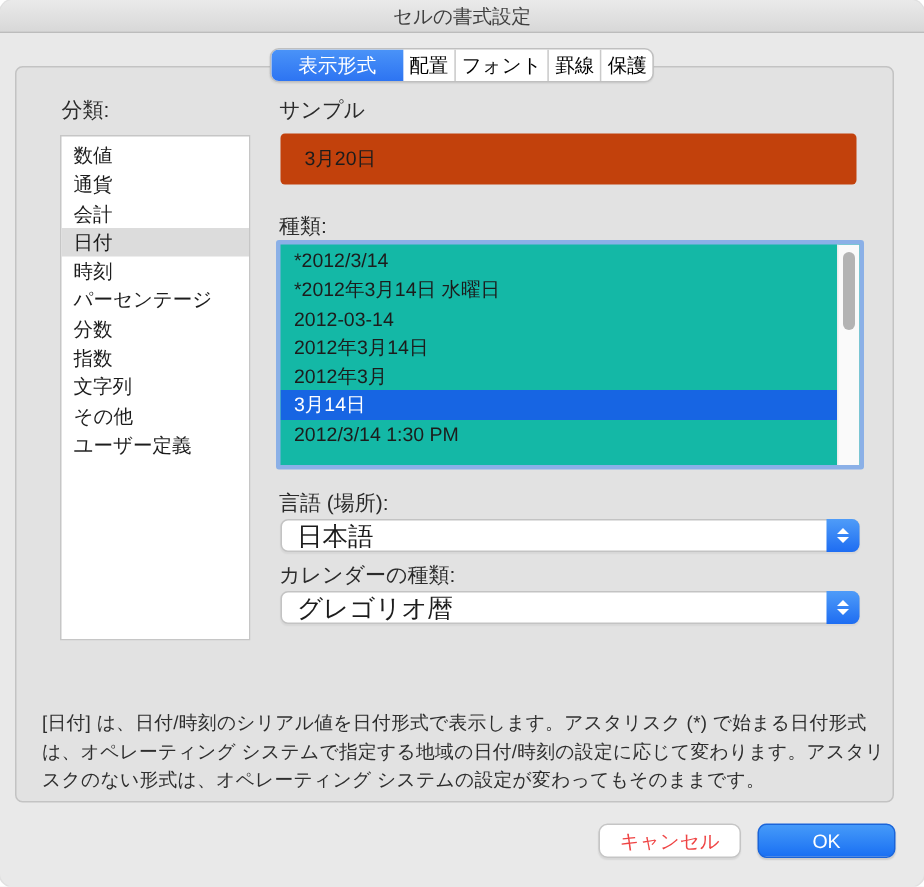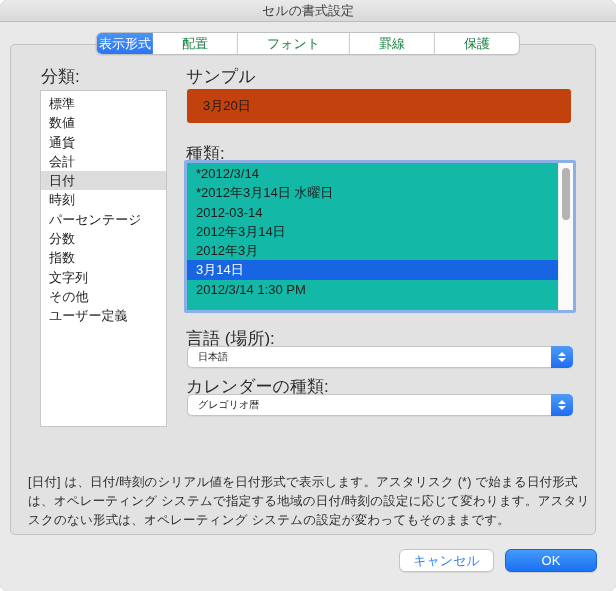--- a/index.html
+++ b/index.html
@@ -28,31 +28,31 @@
   }
 
   .tabs {
     position:absolute; top:32px; left:50%; transform:translateX(-50%);
     display:flex; height:23px; background:#ffffff;
     border:1px solid #bfbfbf; border-radius:6px; overflow:hidden; z-index:3;
     box-shadow:0 1px 1px rgba(0,0,0,0.06);
   }
   .tab {
     display:flex; align-items:center; justify-content:center;
-    padding:0 29px; font-size:13px; color:#15803d; cursor:default;
+    padding:0 4px; font-size:13px; color:#000000; cursor:default;
     white-space:nowrap;
   }
   .tab + .tab { border-left:1px solid #c9c9c9; }
   .tab.selected {
     background:linear-gradient(#4a93f8,#2d74f2); color:#ffffff;
-    padding:0 2px; border-left:none;
+    padding:0 18px; border-left:none;
   }
   .tab.selected + .tab { border-left:none; }
 
-  .label { position:absolute; font-size:17px; color:#2b2b2b; }
+  .label { position:absolute; font-size:14px; color:#2b2b2b; }
 
   
   .cat-list {
     position:absolute; left:29px; top:45px; width:127px; height:337px;
     background:#ffffff; border:1px solid #c6c6c6; padding-top:3px;
     overflow:hidden;
   }
   .cat-row {
     height:19.3px; line-height:19.3px; font-size:13px; color:#1c1c1c;
     padding-left:8px; white-space:nowrap;
@@ -85,21 +85,21 @@
   .type-scroll-thumb {
     position:absolute; left:3px; top:5px; width:8px; height:52px;
     border-radius:4px; background:#b3b3b3;
   }
 
   
   .dropdown {
     position:absolute; left:176px; width:386px; height:22px;
     background:#ffffff; border:1px solid #c3c3c3; border-radius:5px;
     display:flex; align-items:center; padding-left:10px;
-    font-size:10px; color:#1c1c1c;
+    font-size:17px; color:#1c1c1c;
     box-shadow:0 1px 1px rgba(0,0,0,0.05);
   }
   .stepper {
     position:absolute; right:-1px; top:-1px; width:22px; height:22px;
     background:linear-gradient(#4f9cf8,#1e6df2);
     border-radius:0 5px 5px 0;
     display:flex; flex-direction:column; align-items:center; justify-content:center;
     gap:2px;
   }
   .chev { width:0; height:0; border-left:4px solid transparent; border-right:4px solid transparent; }
@@ -114,21 +114,21 @@
   }
 
   
   .btn {
     position:absolute; top:549px; height:23px;
     display:flex; align-items:center; justify-content:center;
     font-size:13px; border-radius:6px; cursor:default;
   }
   .btn-cancel {
     left:399px; width:95px; background:#ffffff;
-    border:1px solid #c5c5c5; color:#3b82f6;
+    border:1px solid #c5c5c5; color:#ef4444;
     box-shadow:0 1px 1px rgba(0,0,0,0.08);
   }
   .btn-ok {
     left:505px; width:92px;
     background:linear-gradient(#459af9,#1a70f3);
     border:1px solid #1a64d9; color:#ffffff;
     box-shadow:0 1px 1px rgba(0,0,0,0.12);
   }
 </style>
 </head>
@@ -139,21 +139,20 @@
   <div class="titlebar">
     <span class="title">セルの書式設定</span>
   </div>
 
   <div class="panel">
 
     <span class="label" style="left:30px; top:20px;">分類:</span>
 
     <div class="cat-list">
 
-        <div class="cat-row">標準</div>
 
         <div class="cat-row">数値</div>
 
         <div class="cat-row">通貨</div>
 
         <div class="cat-row">会計</div>
 
         <div class="cat-row selected">日付</div>
 
         <div class="cat-row">時刻</div>

